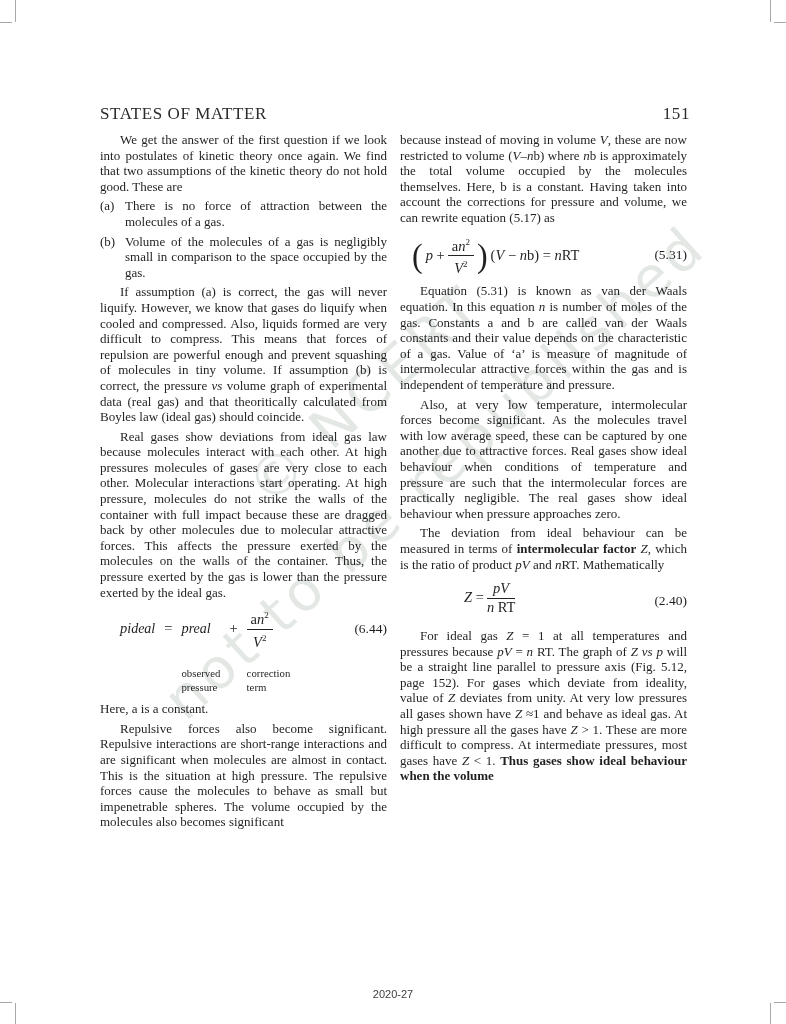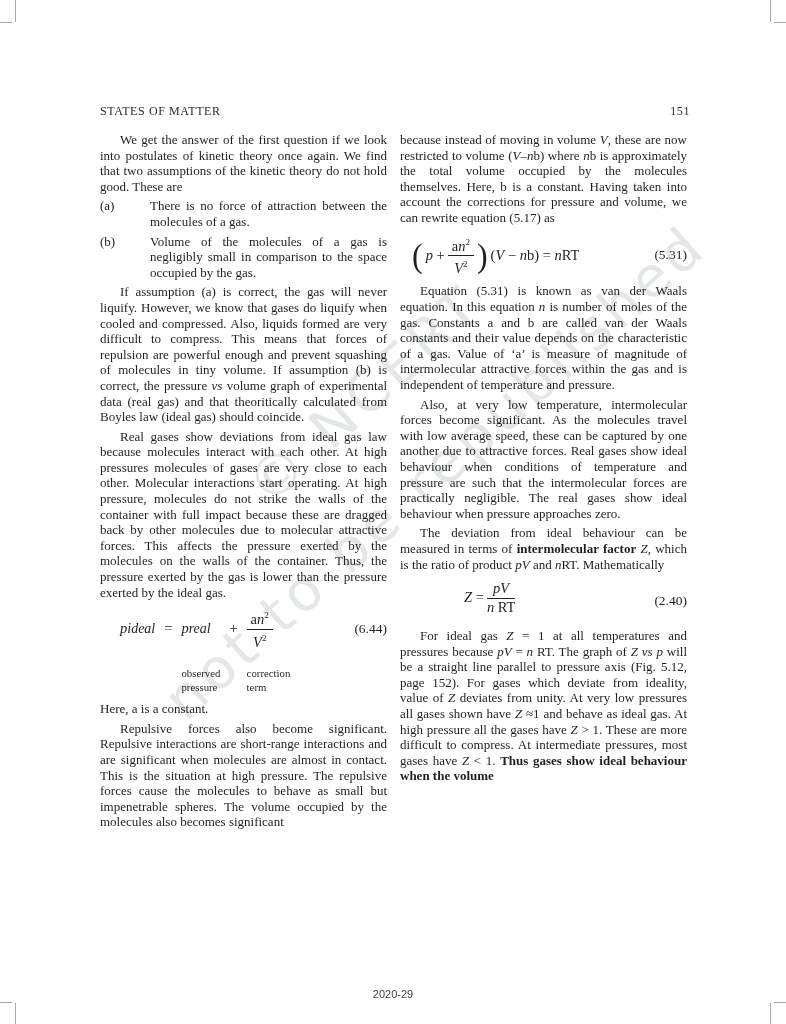--- a/index.html
+++ b/index.html
@@ -10,42 +10,42 @@
   .page{
     position:relative;width:786px;height:1024px;background:#ffffff;
     overflow:hidden;
   }
   
   .crop{position:absolute;background:#a8a8a8;}
   
   .header{
     position:absolute;top:104px;left:100px;width:590px;
     display:flex;justify-content:space-between;
-    font-size:12px;letter-spacing:.6px;color:#2b2b2b;
+    font-size:17px;letter-spacing:.6px;color:#2b2b2b;
   }
   
   .watermark{
     position:absolute;left:-60px;top:330px;width:920px;
     transform:rotate(-42deg);text-align:center;
     color:#a9b4a9;opacity:.30;z-index:0;pointer-events:none;
     font-family:"DejaVu Sans", sans-serif;
     font-size:56px;letter-spacing:5px;line-height:1.85;white-space:nowrap;
   }
   
   .columns{
     position:absolute;top:132px;left:100px;width:590px;height:782px;
     display:flex;gap:13px;z-index:1;
   }
   .col{width:287px;height:782px;overflow:hidden;
     font-size:13px;line-height:15.6px;text-align:justify;}
   .col p{margin:0 0 4px;}
   .indent{text-indent:20px;}
   .list-item{display:flex;margin:0 0 4px;}
   .list-marker{flex:0 0 25px;}
-  .list-text{flex:1;text-align:justify;margin-left:25px;}
+  .list-text{flex:1;text-align:justify;}
   
   .equation{display:flex;align-items:flex-start;margin:9px 0 7px;font-size:14.5px;}
   .eq530{padding-left:20px;gap:9px;}
   .eq-term,.eq-op{height:40px;display:flex;align-items:center;}
   .eq-stack{display:flex;flex-direction:column;}
   .eq-label{font-size:10.8px;line-height:1.3;margin-top:17px;text-align:left;text-indent:0;}
   .frac{display:inline-flex;flex-direction:column;text-align:center;vertical-align:middle;justify-content:center;}
   .frac .fnum{display:block;border-bottom:1.3px solid #222;padding:0 4px 1px;}
   .frac .fden{display:block;padding-top:1px;}
   .eq-num{margin-left:auto;height:40px;display:flex;align-items:center;font-size:13.5px;}
@@ -161,16 +161,16 @@
           </span>
         </span>
         <span class="eq-num">(2.40)</span>
       </div>
 
       <p class="indent">For ideal gas <i>Z</i> = 1 at all temperatures and pressures because <i>pV</i> = <i>n</i> RT. The graph of <i>Z</i> <i>vs</i> <i>p</i> will be a straight line parallel to pressure axis (Fig. 5.12, page 152). For gases which deviate from ideality, value of <i>Z</i> deviates from unity. At very low pressures all gases shown have <i>Z</i> ≈1  and behave as ideal gas. At high pressure all the gases have <i>Z</i> &gt; 1. These are more difficult to compress. At intermediate pressures, most gases have <i>Z</i> &lt; 1. <b>Thus gases show ideal behaviour when the volume</b></p>
     </div>
   </div>
 
   <div class="footer">
-    <span>2020-29</span>
+    <span>2020-27</span>
   </div>
 
 </div>
 
 </body></html>

